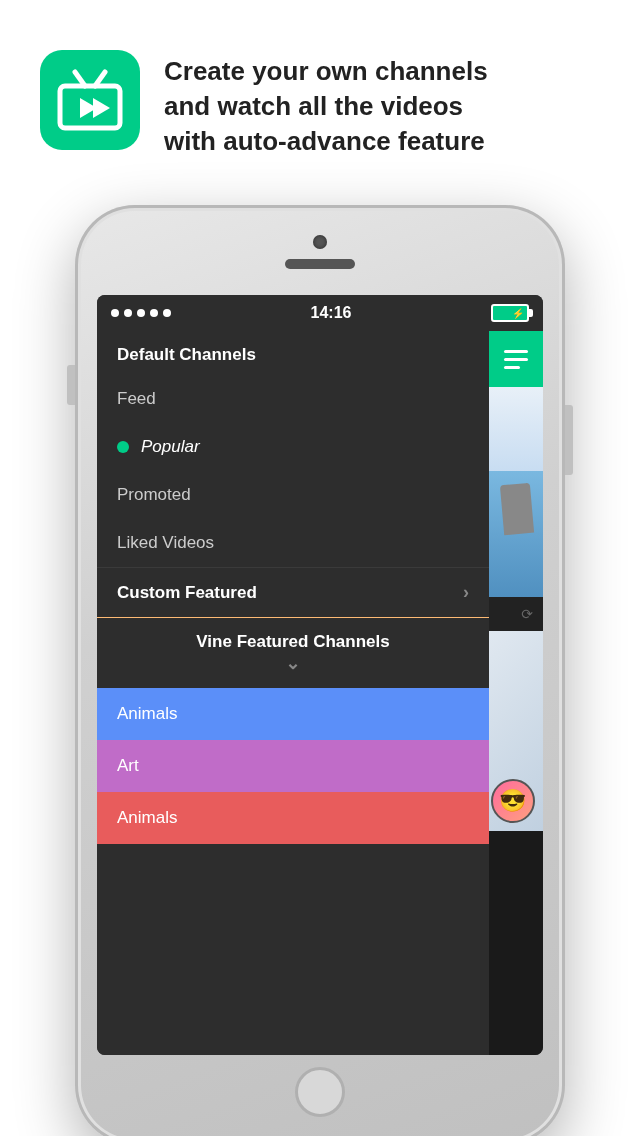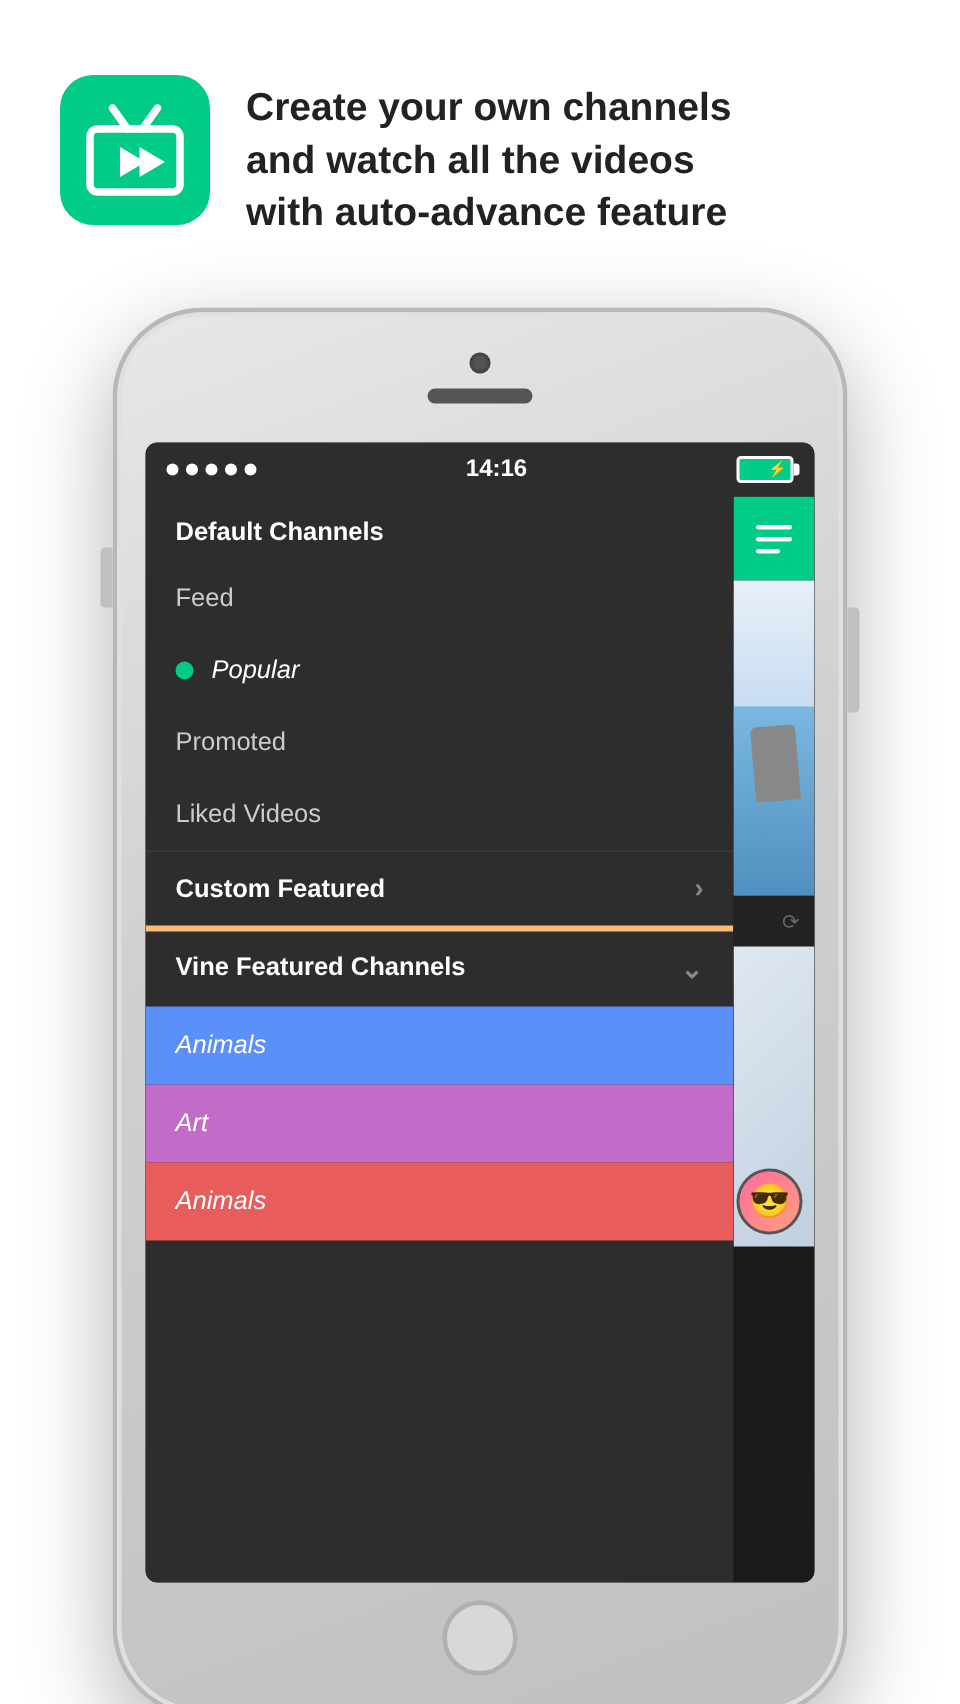--- a/index.html
+++ b/index.html
@@ -236,35 +236,36 @@
     .arrow-right {
       color: #888;
       font-size: 18px;
     }
     .menu-item-vine-featured {
       padding: 14px 20px;
       color: #fff;
       font-size: 17px;
       font-weight: 700;
       display: flex;
+      align-items: center;
       justify-content: space-between;
-      border-top: 4px solid #fdba74;
+      border-top: 1px solid #fdba74;
+      flex-direction: column;
     }
     .chevron-down {
       color: #888;
       font-size: 18px;
     }
 
     
     .channel-item {
       padding: 16px 20px;
       color: #fff;
       font-size: 17px;
       font-weight: 500;
-      font-style: italic;
     }
     .channel-animals { background: #5b8ff9; }
     .channel-art { background: #c06cc8; }
     .channel-comedy { background: #e85c5c; }
 
     
     .right-panel {
       flex: 1;
       background: #1a1a1a;
       overflow: hidden;

